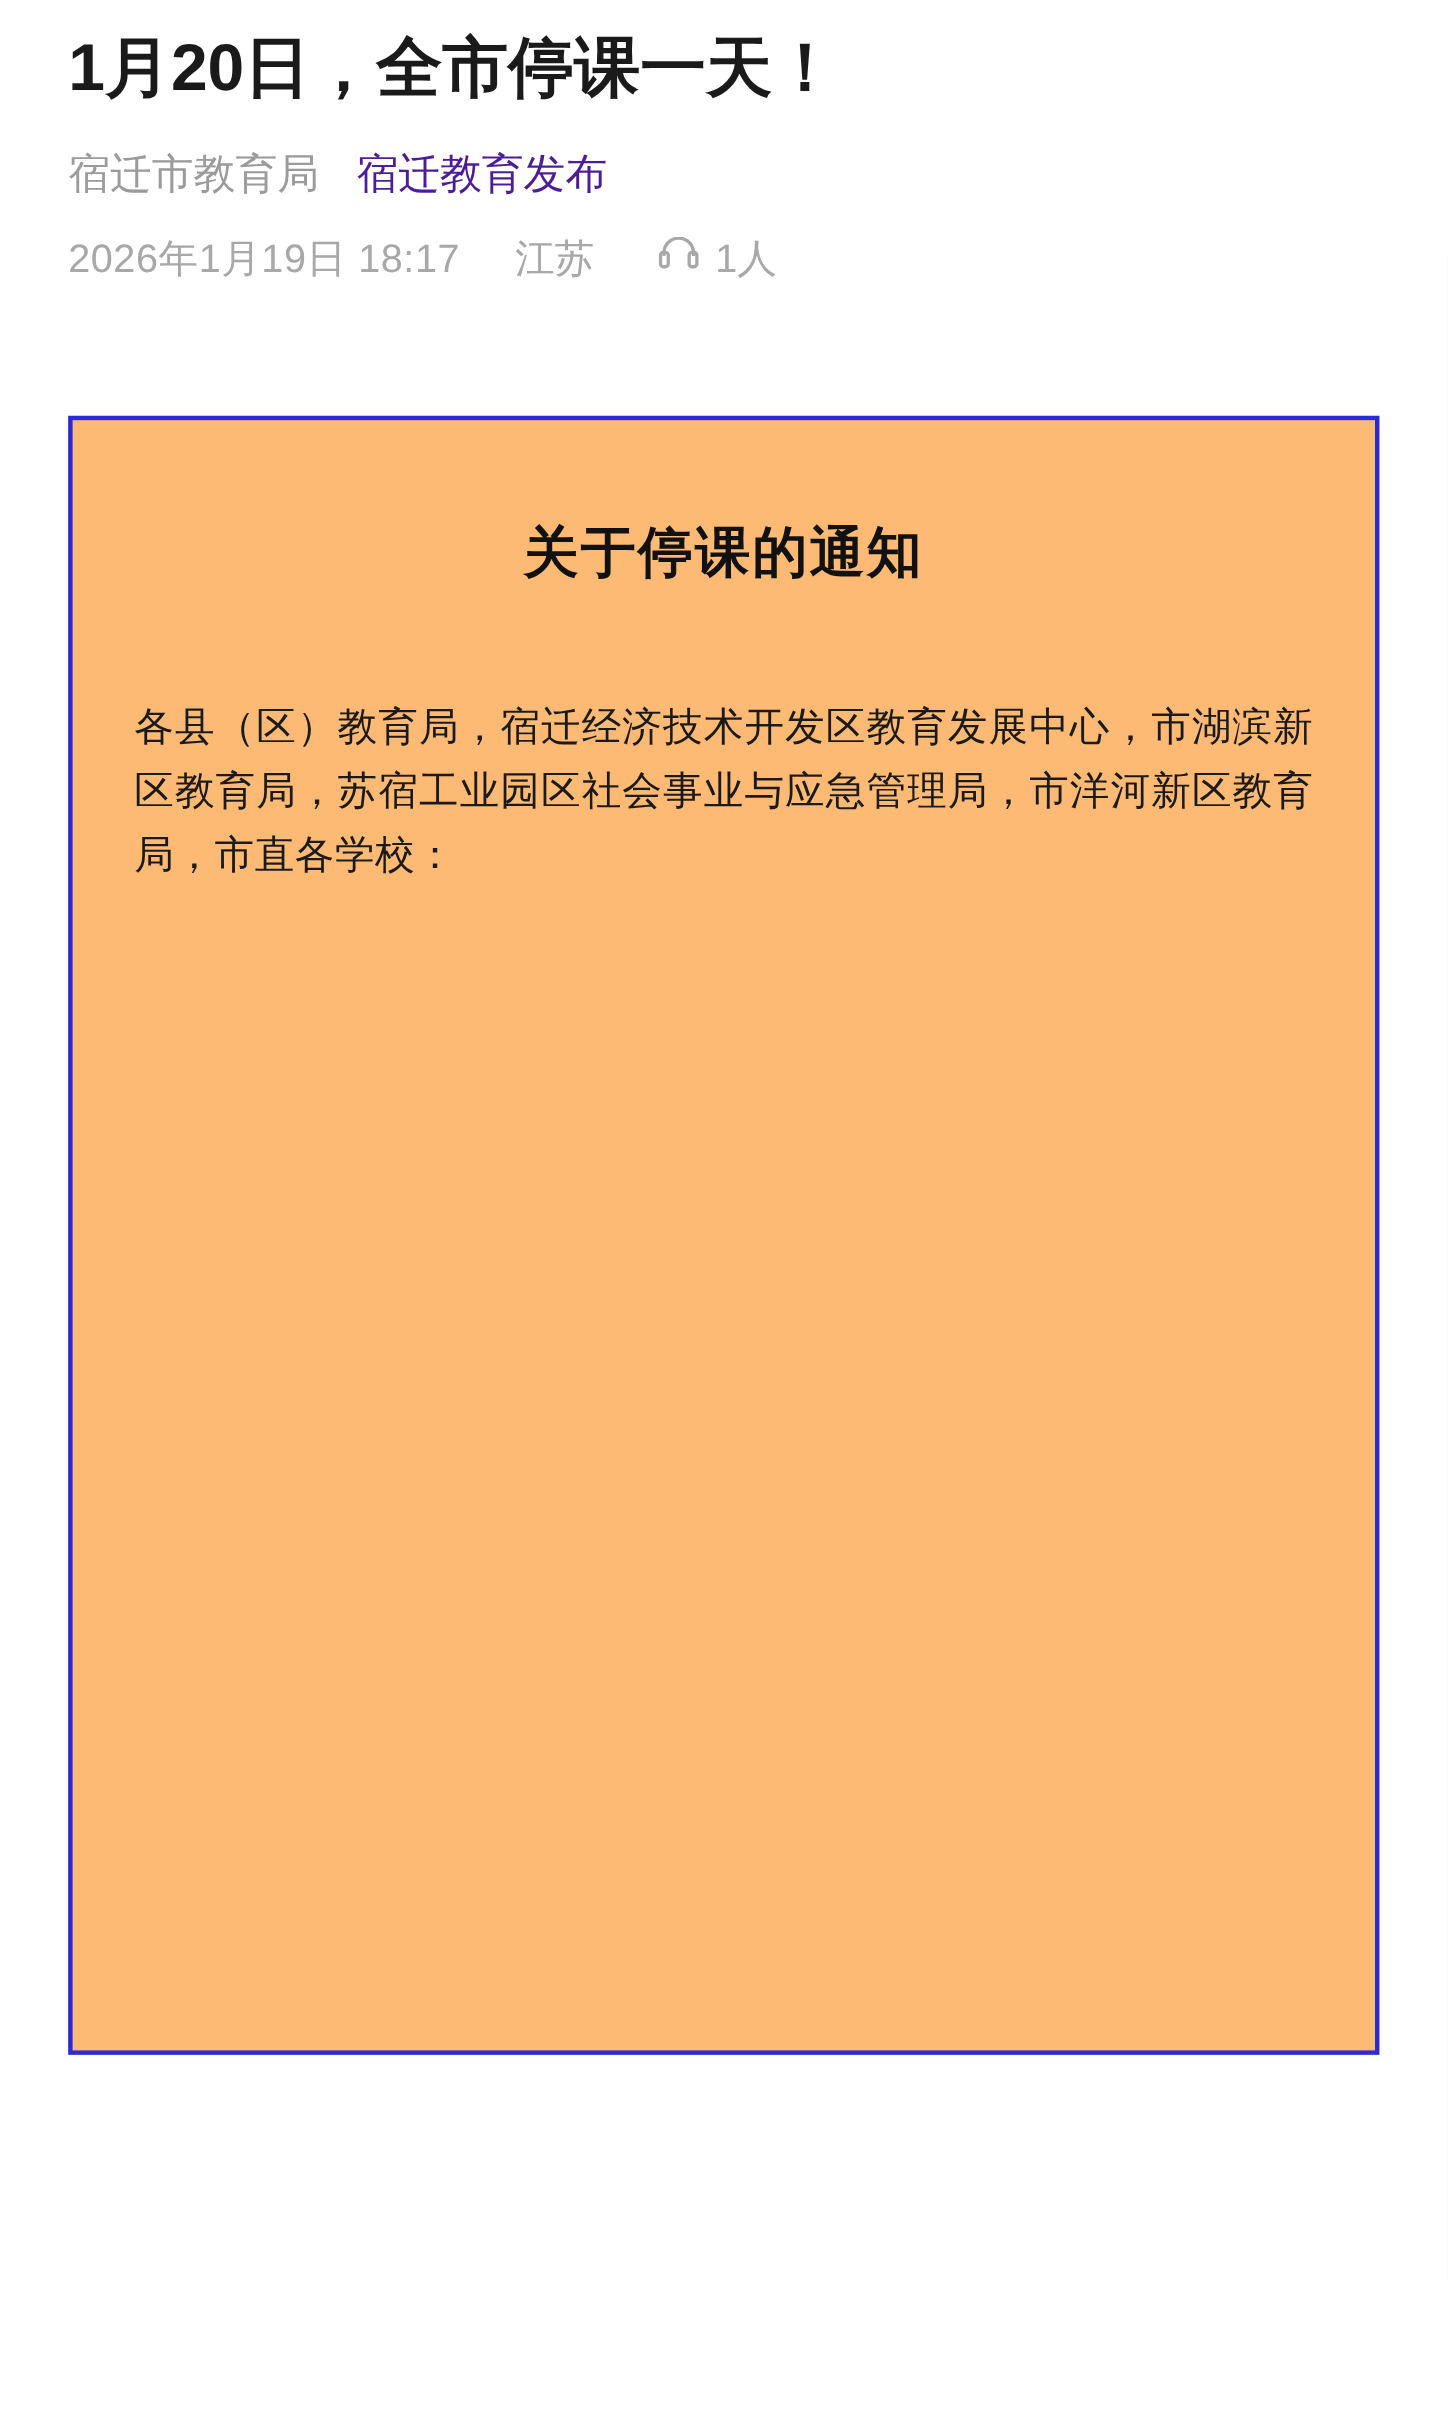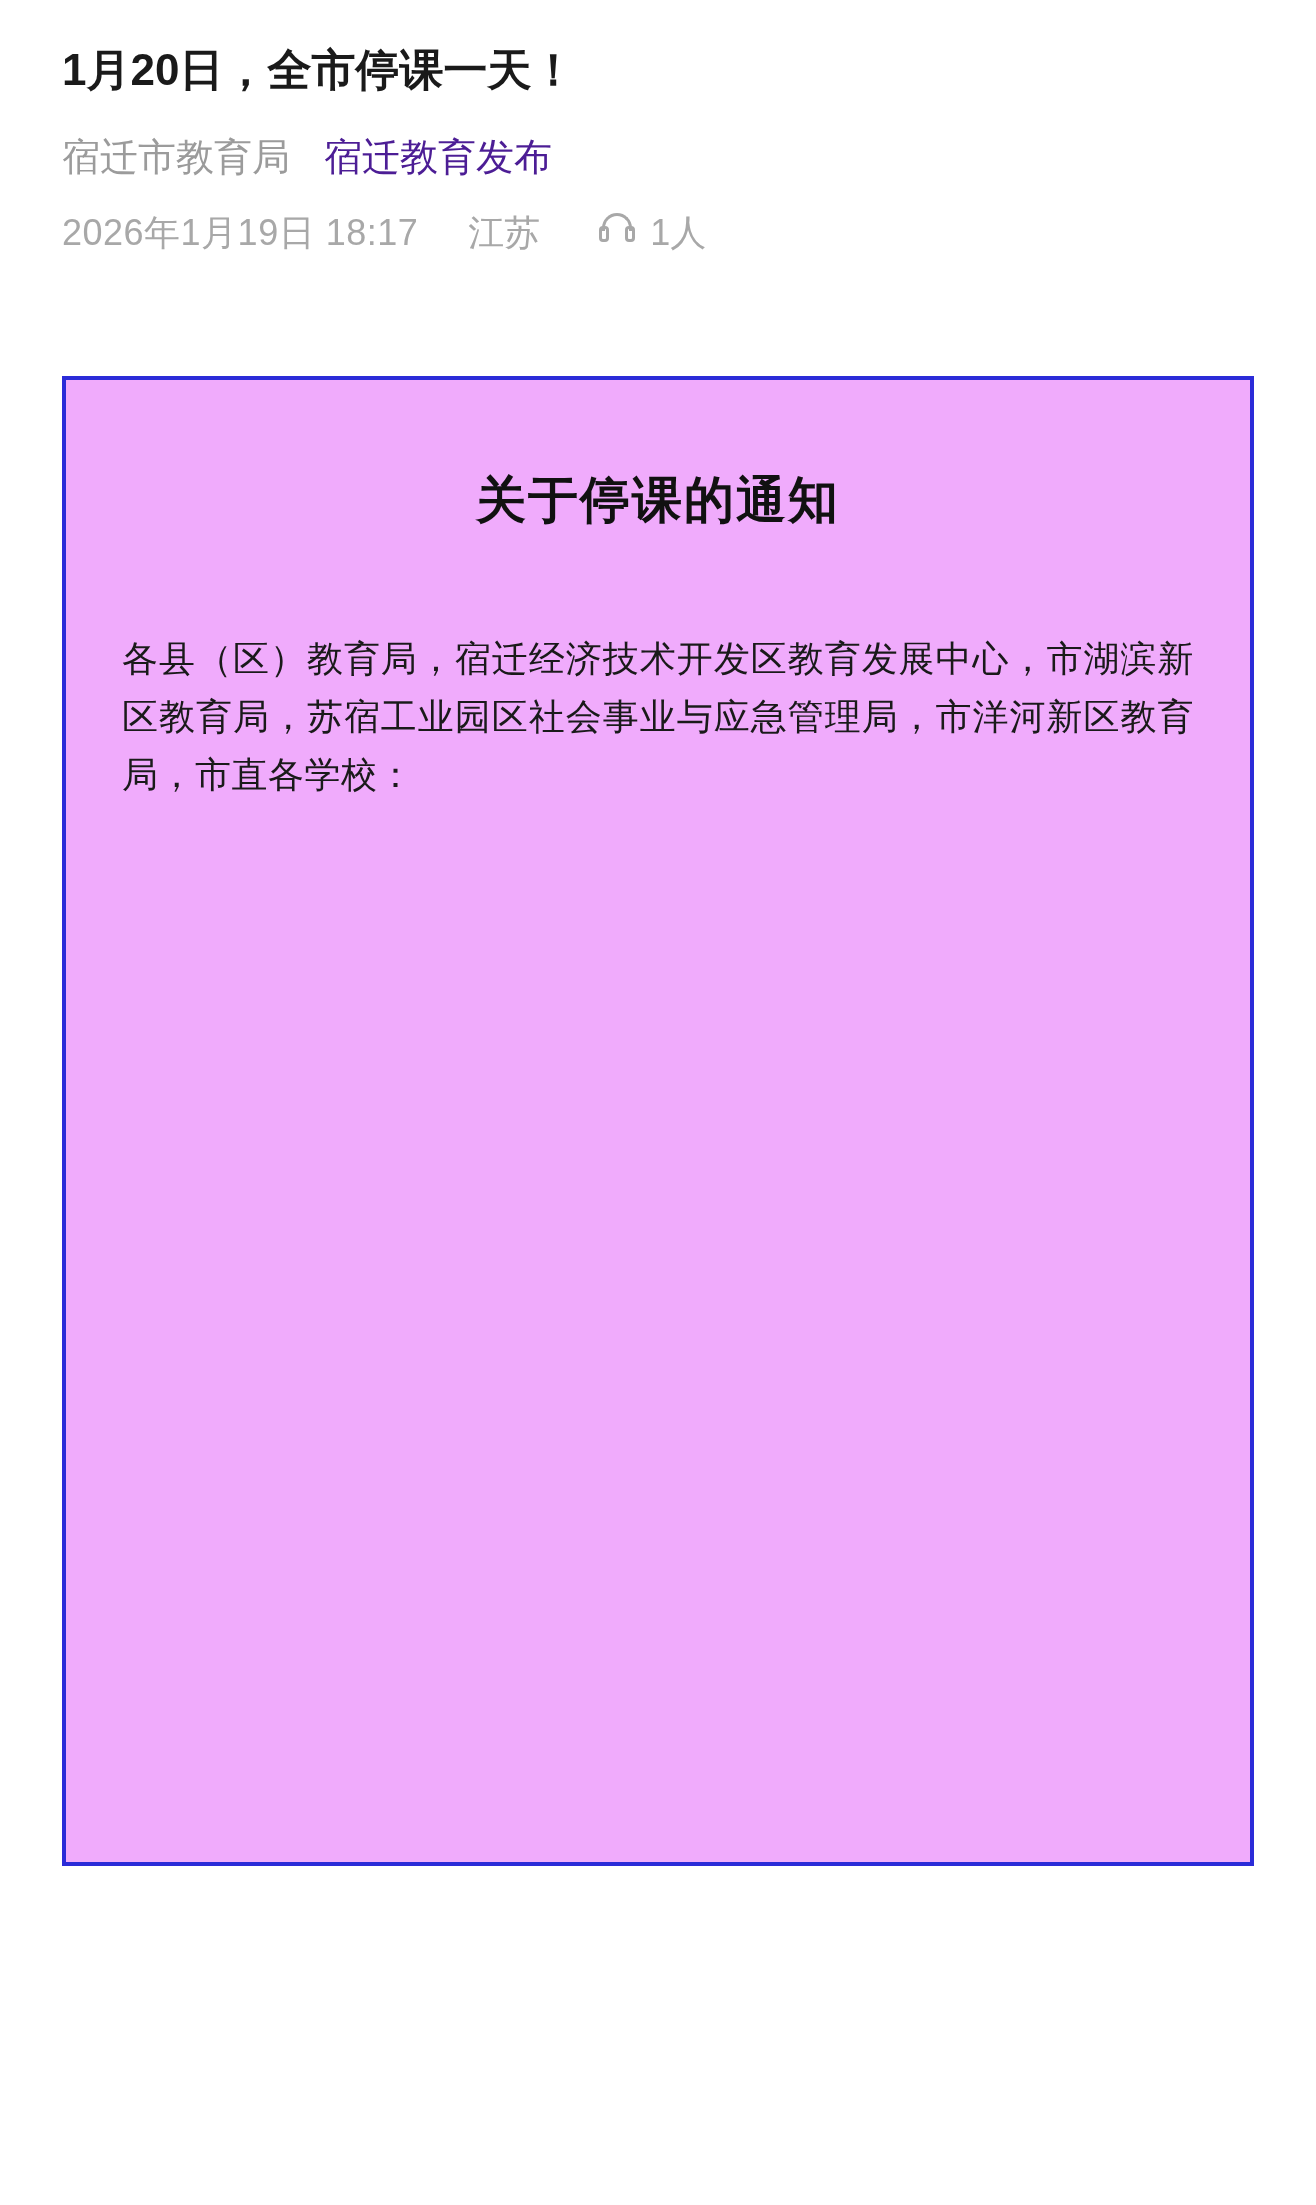--- a/index.html
+++ b/index.html
@@ -19,22 +19,22 @@
     width: 1316px;
     height: 2205px;
     box-sizing: border-box;
     padding: 0 62px;
     position: relative;
     background: #ffffff;
   }
 
   .article-title {
     margin: 0;
-    padding-top: 42px;
-    font-size: 44px;
+    padding-top: 24px;
+    font-size: 60px;
     line-height: 1.25;
     font-weight: 700;
     color: #1a1a1a;
     letter-spacing: 0px;
   }
 
   .byline {
     margin-top: 38px;
     display: flex;
     align-items: flex-end;
@@ -93,21 +93,21 @@
     border: 3px solid #a8a8a8;
     border-radius: 4px;
     box-sizing: border-box;
   }
   .headphone-icon .ear-l { left: 3px; }
   .headphone-icon .ear-r { right: 3px; }
 
   .notice-card {
     margin-top: 122px;
     border: 4px solid #2b2bd8;
-    background: #f0abfc;
+    background: #fdba74;
     box-sizing: border-box;
     padding: 54px 56px 60px 56px;
     height: 1490px;
     overflow: hidden;
   }
 
   .notice-title {
     text-align: center;
     font-size: 50px;
     font-weight: 700;

